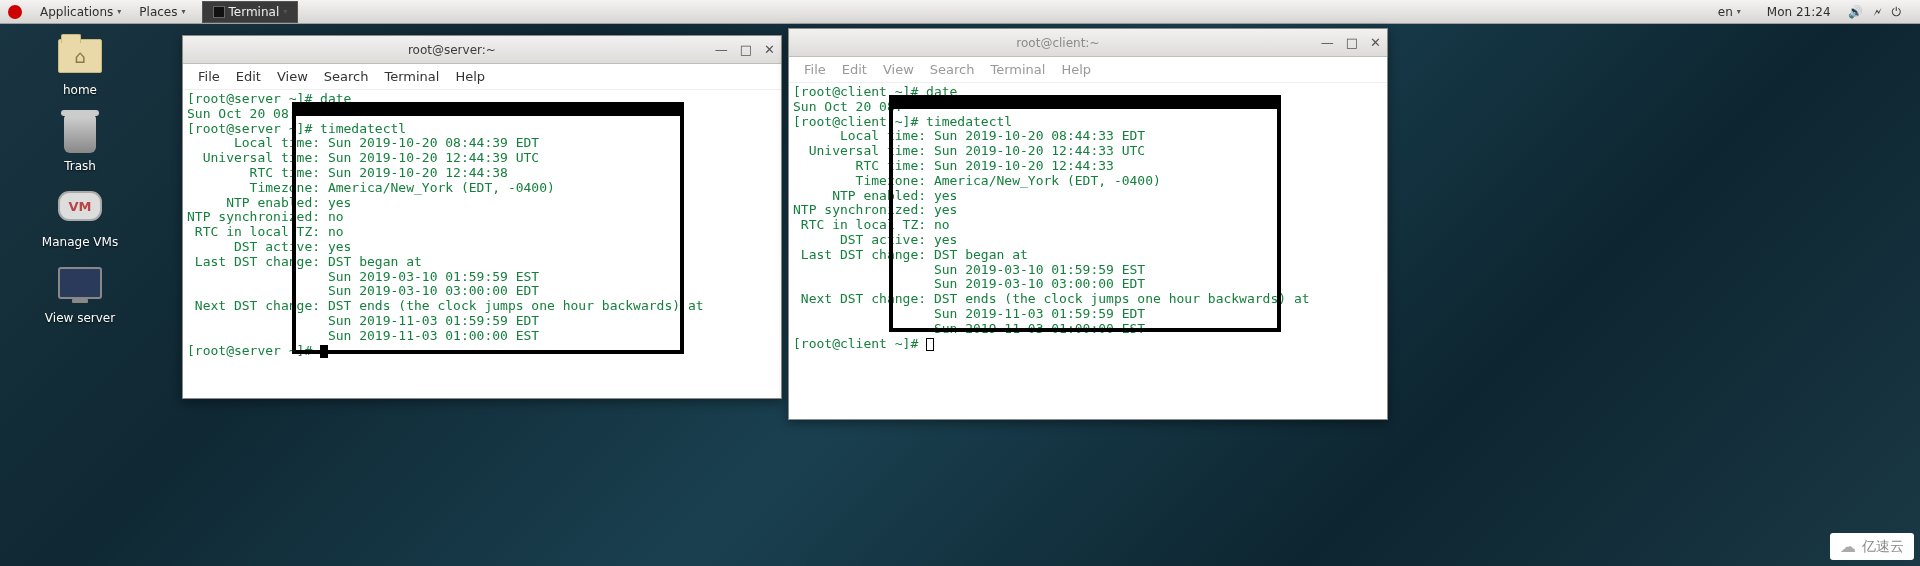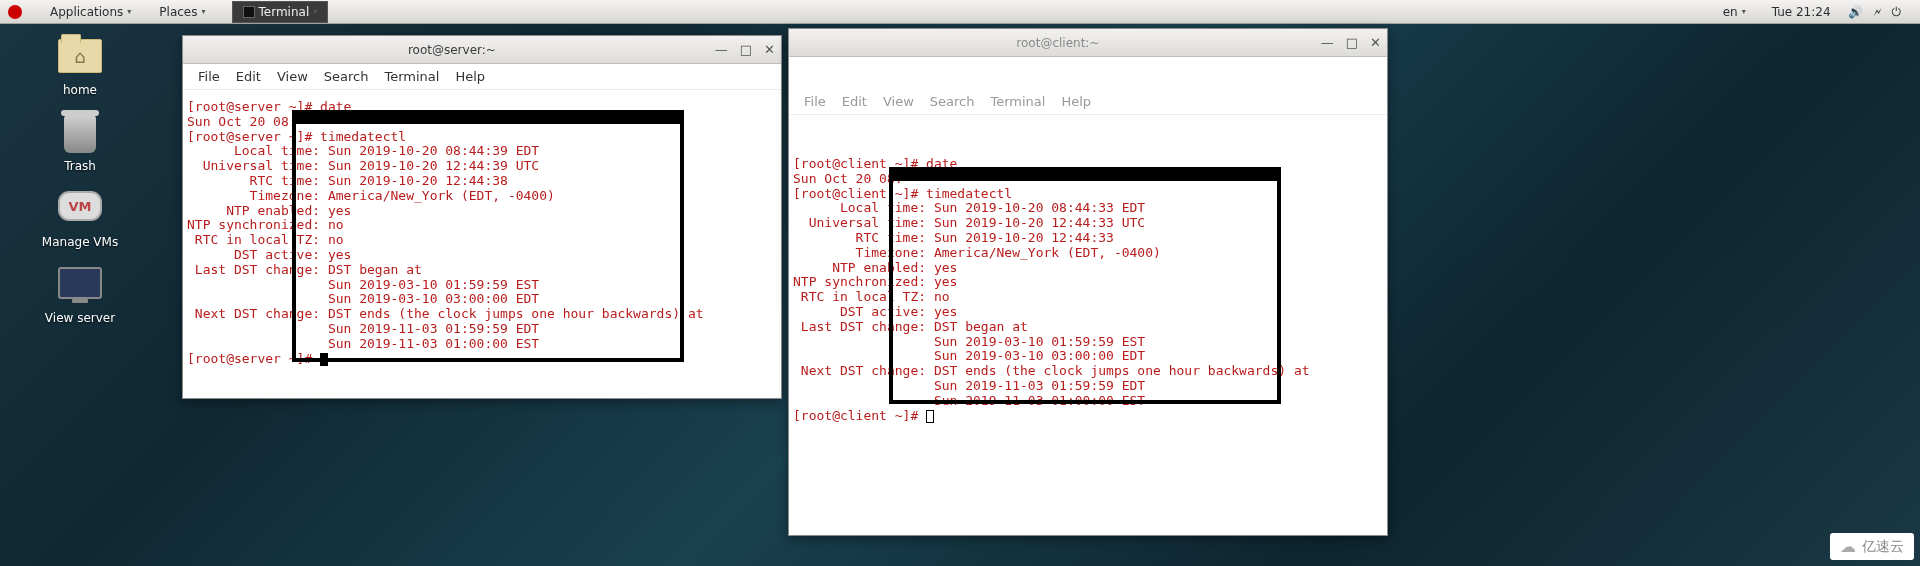--- a/index.html
+++ b/index.html
@@ -13,21 +13,21 @@
   .top-panel {
     height: 24px;
     background: linear-gradient(#f4f3f2, #d8d6d3);
     border-bottom: 1px solid #a0a0a0;
     display: flex;
     align-items: center;
     font-size: 12px;
     color: #2e2e2e;
     position: relative;
   }
-  .top-panel .left { display: flex; align-items: center; gap: 12px; }
+  .top-panel .left { display: flex; align-items: center; gap: 2px; }
   .top-panel .item { padding: 0 8px; display: flex; align-items: center; gap: 4px; height: 24px; }
   .dropdown-arrow { font-size: 8px; color: #555; }
   .fedora-icon { width: 14px; height: 14px; background: #cc0000; border-radius: 50%; display:inline-block; }
   .taskbar-terminal {
     display:flex; align-items:center; gap:4px; background:#3a3a3a; color:#eee;
     height:22px; padding:0 10px; margin-left:6px; border:1px solid #555; font-size:12px;
   }
   .taskbar-terminal .ticon { width:12px;height:12px;background:#111;border:1px solid #666; }
   .top-panel .right { margin-left:auto; display:flex; align-items:center; gap:10px; padding-right:19px; }
   .tray-icon { font-size:12px; color:#333; }
@@ -48,41 +48,41 @@
   .vm-icon{width:44px;height:30px;background:#ddd;border:2px solid #aaa;border-radius:11px;margin:6px auto 0;position:relative;display:flex;align-items:center;justify-content:center;color:#b44;font-weight:bold;font-size:13px;}
   .screen-icon{width:44px;height:32px;background:#2a3a5a;border:2px solid #888;border-radius:3px;margin:2px auto 0;position:relative;}
   .screen-icon::after{content:"";position:absolute;bottom:-6px;left:50%;transform:translateX(-50%);width:16px;height:4px;background:#888;border-radius:1px;}
 
   
   .term-window {
     position:absolute; background:#fff; border:1px solid #8a8a8a; box-shadow:0 3px 10px rgba(0,0,0,0.4);
     display:flex; flex-direction:column;
   }
   #win-server { left:182px; top:35px; width:600px; height:364px; }
-  #win-client { left:788px; top:28px; width:600px; height:508px;gap:32px; }
+  #win-client { left:788px; top:28px; width:600px; height:392px; }
 
   .titlebar {
     height:28px; background:linear-gradient(#f2f1f0,#dedcd9); border-bottom:1px solid #bfbdba;
     display:flex; align-items:center; padding:0 6px; font-size:12px; color:#3c3c3c;
   }
   .titlebar.inactive { color:#8a8a8a; }
   .titlebar .title { flex:1; text-align:center; }
   .win-btns { display:flex; gap:12px; font-size:13px; color:#555; }
   .win-btns span { cursor:pointer; }
 
   .menubar {
     height:26px; display:flex; align-items:center; gap:16px; padding:0 15px; font-size:13px;
     border-bottom:1px solid #eee; color:#333;
   }
   .menubar.inactive { color:#999; }
   .menubar span { cursor:pointer; }
 
   .term-body {
-    flex:1; background:#fff; color:#b91c1c; font-family:"DejaVu Sans Mono","Liberation Mono",monospace;
-    font-size:13px; line-height:14.8px; padding:2px 4px; white-space:pre; overflow:hidden; position:relative;margin-top:8px;
+    flex:1; background:#fff; color:#15803d; font-family:"DejaVu Sans Mono","Liberation Mono",monospace;
+    font-size:13px; line-height:14.8px; padding:2px 4px; white-space:pre; overflow:hidden; position:relative;
   }
 
   
   .overlay-box { position:absolute; background:#000; pointer-events:none; }
   #win-server .overlay-box { left:109px; top:12px; width:392px; height:252px; border:4px solid #000; background:transparent; }
   #win-server .overlay-strip { position:absolute; left:109px; top:12px; width:392px; height:14px; background:#000; }
   #win-client .overlay-box { left:100px; top:12px; width:392px; height:237px; border:4px solid #000; background:transparent; }
   #win-client .overlay-strip { position:absolute; left:100px; top:12px; width:392px; height:14px; background:#000; }
 
   .cursor-block { display:inline-block; width:8px; height:13px; background:#000; vertical-align:text-bottom; }
@@ -115,21 +115,21 @@
       <span>Terminal</span>
       <span class="dropdown-arrow">▾</span>
     </div>
   </div>
   <div class="right">
     <div class="item">
         <span>en</span>
         <span class="dropdown-arrow">▾</span>
       </div>
     <div class="item">
-        <span>Tue 21:24</span>
+        <span>Mon 21:24</span>
       </div>
     <span class="tray-icon">🔊</span>
     <span class="tray-icon">🗲</span>
     <span class="tray-icon">⏻</span>
   </div>
 </div>
 
 <div class="desktop-icons">
   <div class="dicon">
     <div class="glyph">

